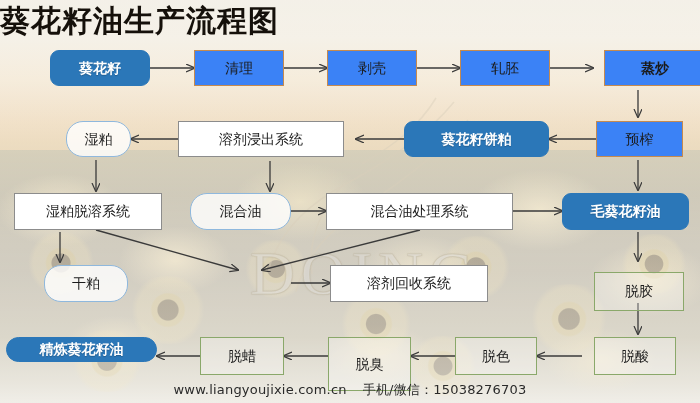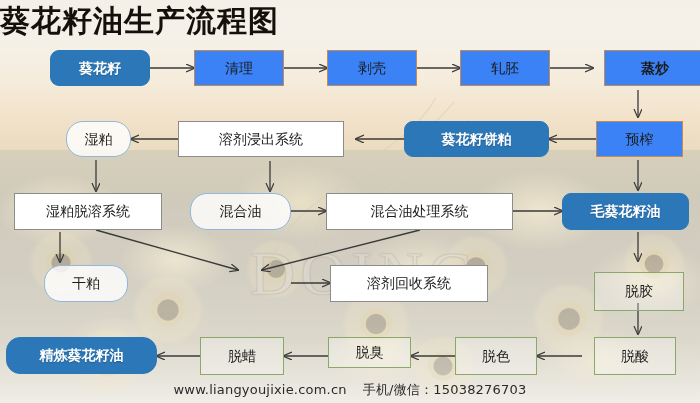--- a/index.html
+++ b/index.html
@@ -204,27 +204,27 @@
   <div class="node n-blueline" style="left:44px;top:265px;width:84px;height:37px;">
     <span>干粕</span>
   </div>
   <div class="node n-gray" style="left:330px;top:265px;width:158px;height:37px;">
     <span>溶剂回收系统</span>
   </div>
   <div class="node n-green" style="left:594px;top:264px;width:90px;height:39px;margin-top:8px;">
     <span>脱胶</span>
   </div>
 
-  <div class="node n-blue" style="left:6px;top:337px;width:151px;height:37px;border-radius:14px;">
+  <div class="node n-blue" style="left:6px;top:337px;width:151px;height:25px;border-radius:14px;">
     <span>精炼葵花籽油</span>
   </div>
   <div class="node n-green" style="left:200px;top:337px;width:84px;height:38px;">
     <span>脱蜡</span>
   </div>
-  <div class="node n-green" style="left:328px;top:337px;width:83px;height:31px;">
+  <div class="node n-green" style="left:328px;top:337px;width:83px;height:54px;">
     <span>脱臭</span>
   </div>
   <div class="node n-green" style="left:455px;top:337px;width:82px;height:38px;">
     <span>脱色</span>
   </div>
   <div class="node n-green" style="left:594px;top:337px;width:82px;height:38px;">
     <span>脱酸</span>
   </div>
 
   <div class="footer">

